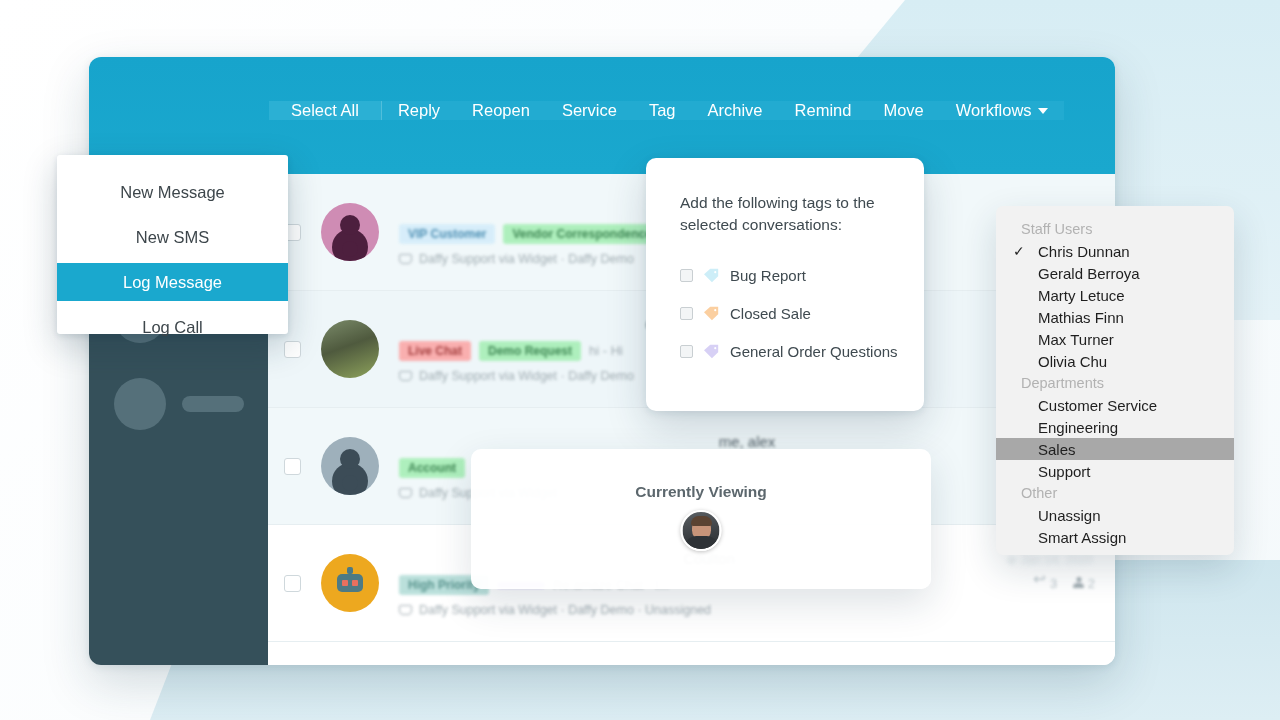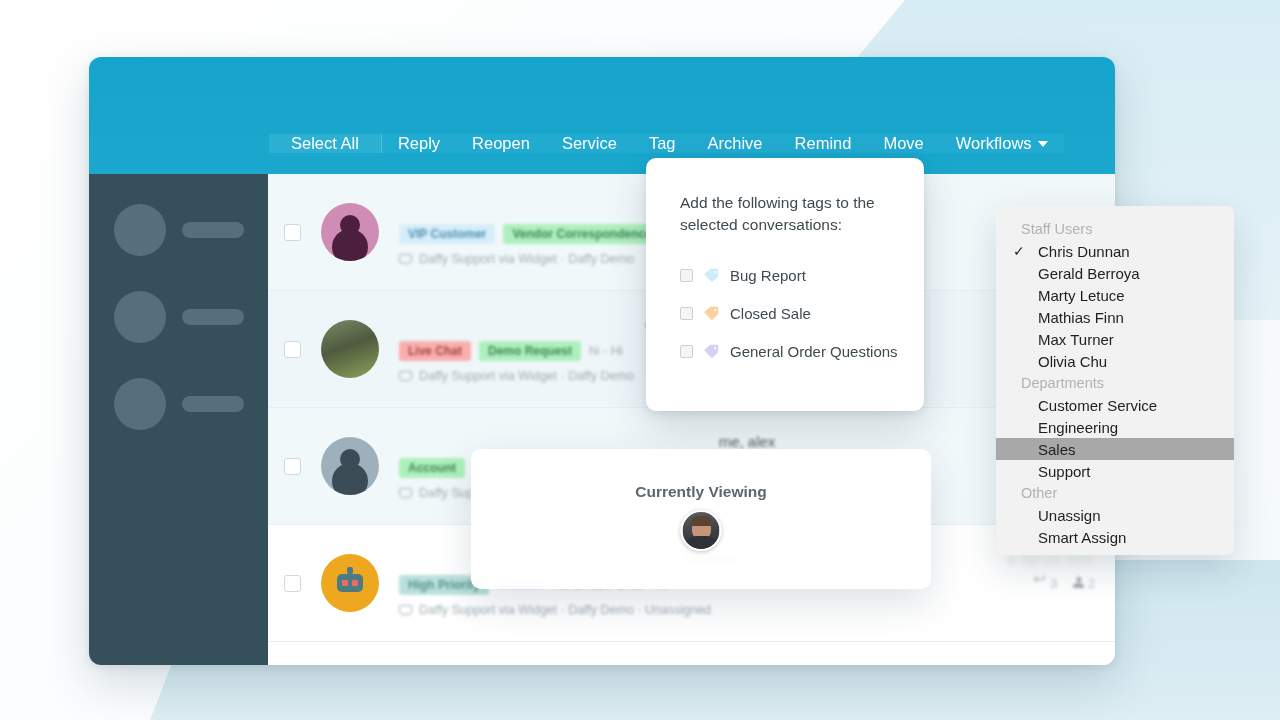--- a/index.html
+++ b/index.html
@@ -36,22 +36,22 @@
     border-radius: 12px; overflow: hidden;
     background: #ffffff;
     box-shadow: 0 18px 48px rgba(20,60,80,.18), 0 2px 8px rgba(20,60,80,.10);
     z-index: 1;
   }
   .app-header {
     position: absolute; left: 0; top: 0; width: 100%; height: 117px;
     background: linear-gradient(180deg, #17a4cc 0%, #1aa8ce 100%);
   }
   .toolbar {
-    position: absolute; left: 180px; top: 53px; height: 43px;
-    display: flex; align-items: flex-end;
+    position: absolute; left: 180px; top: 44px; height: 43px;
+    display: flex; align-items: flex-start;
   }
   .tb-selectall {
     display: flex; align-items: center; justify-content: center;
     padding: 0 22px; color: #ffffff; font-size: 16.5px;
     background: #2bb0d4;
     border-right: 1px solid rgba(255,255,255,.18);
     cursor: pointer;
   }
   .tb-group { display: flex; align-items: stretch; background: #22abd1; }
   .tb-item {
@@ -373,20 +373,37 @@
         </div>
         <div class="conv-date blurred-strong">
           <span class="dot-ico"></span>
           <span>Jan 14, 2020</span>
         </div>
       </div>
 
     </div>
   </div>
 
+  <div class="compose-menu">
+    <div class="cm-item">
+        <span>New Message</span>
+      </div>
+    <div class="cm-gap"></div>
+    <div class="cm-item">
+        <span>New SMS</span>
+      </div>
+    <div class="cm-gap"></div>
+    <div class="cm-item active">
+        <span>Log Message</span>
+      </div>
+    <div class="cm-gap"></div>
+    <div class="cm-item">
+        <span>Log Call</span>
+      </div>
+  </div>
 
   <div class="tag-panel">
     <div class="tag-prompt">Add the following tags to the selected conversations:</div>
 
     <div class="tag-row">
       <span class="tag-cb"></span>
       <svg class="tag-ico" viewBox="0 0 20 18">
           <path d="M1 7.5 L8.5 1 H18 V10 L10.5 17 Z" fill="#cdeef8"></path>
           <circle cx="14.5" cy="5" r="1.3" fill="#ffffff"></circle>
         </svg>

